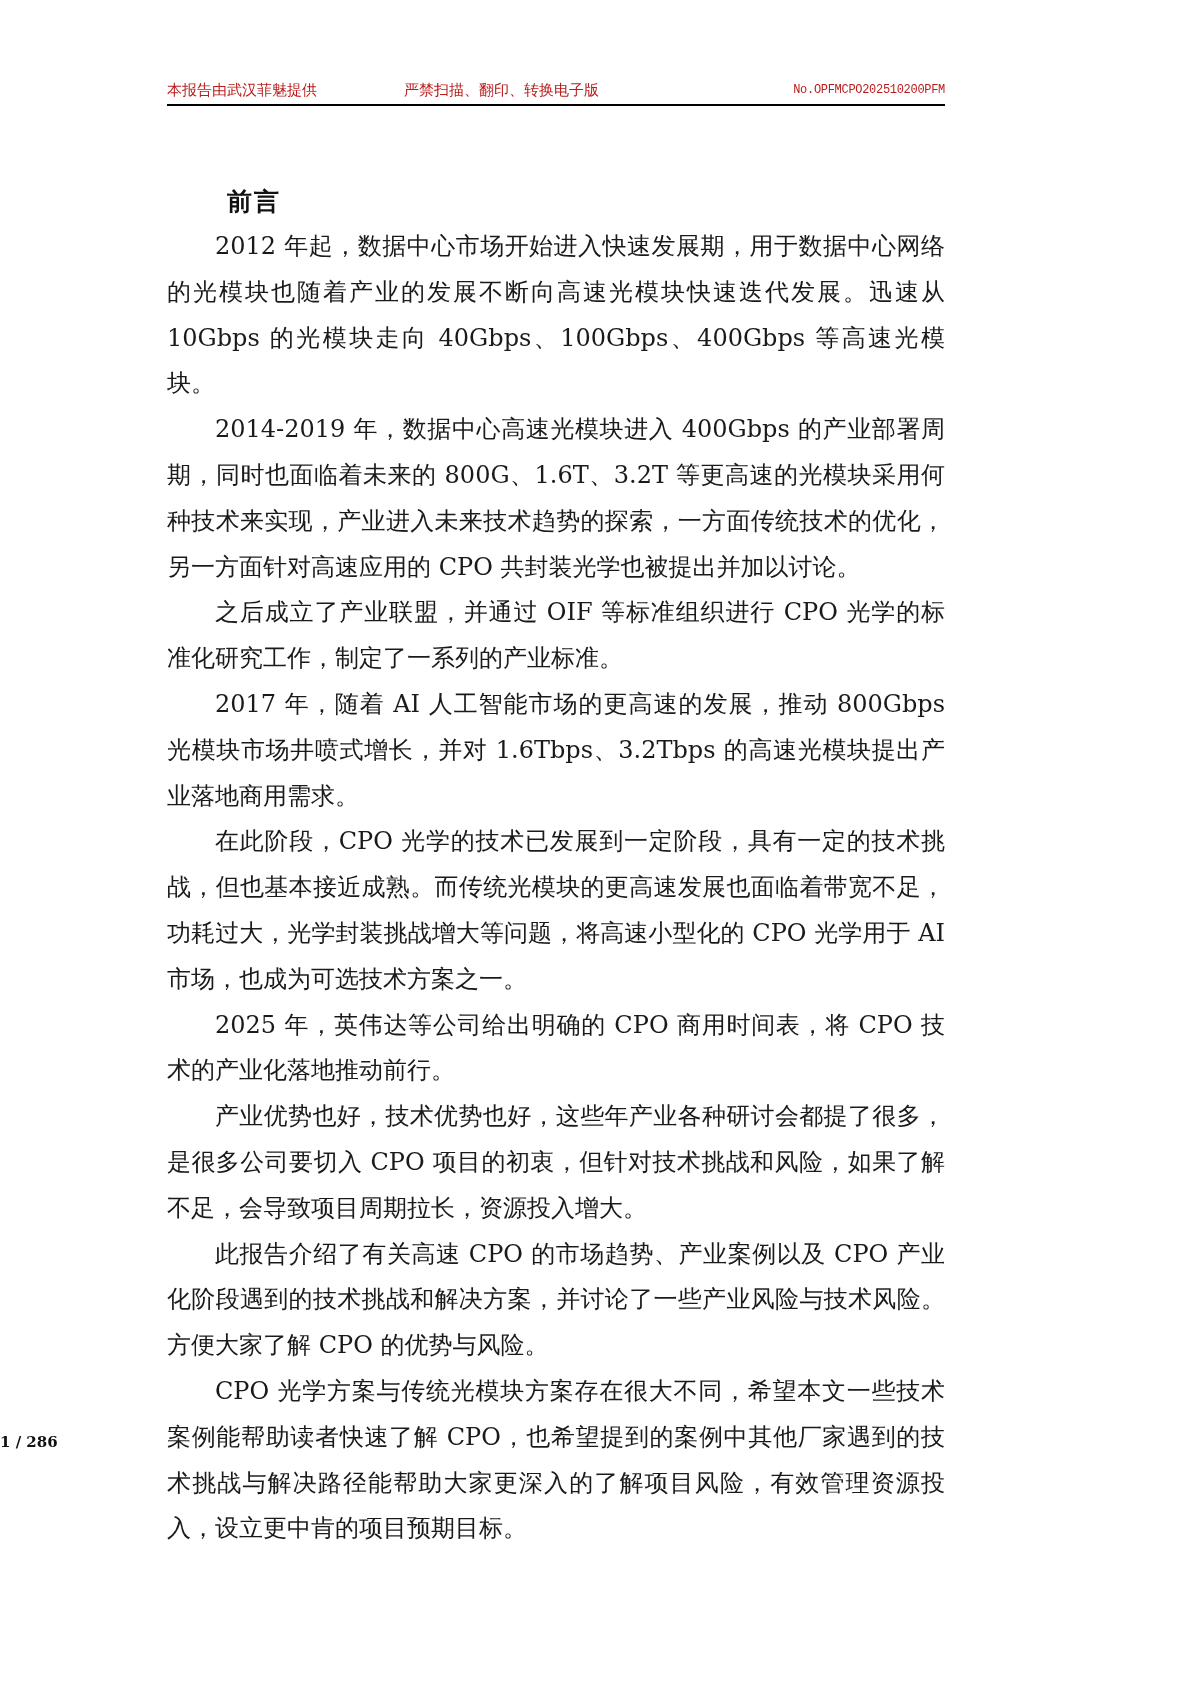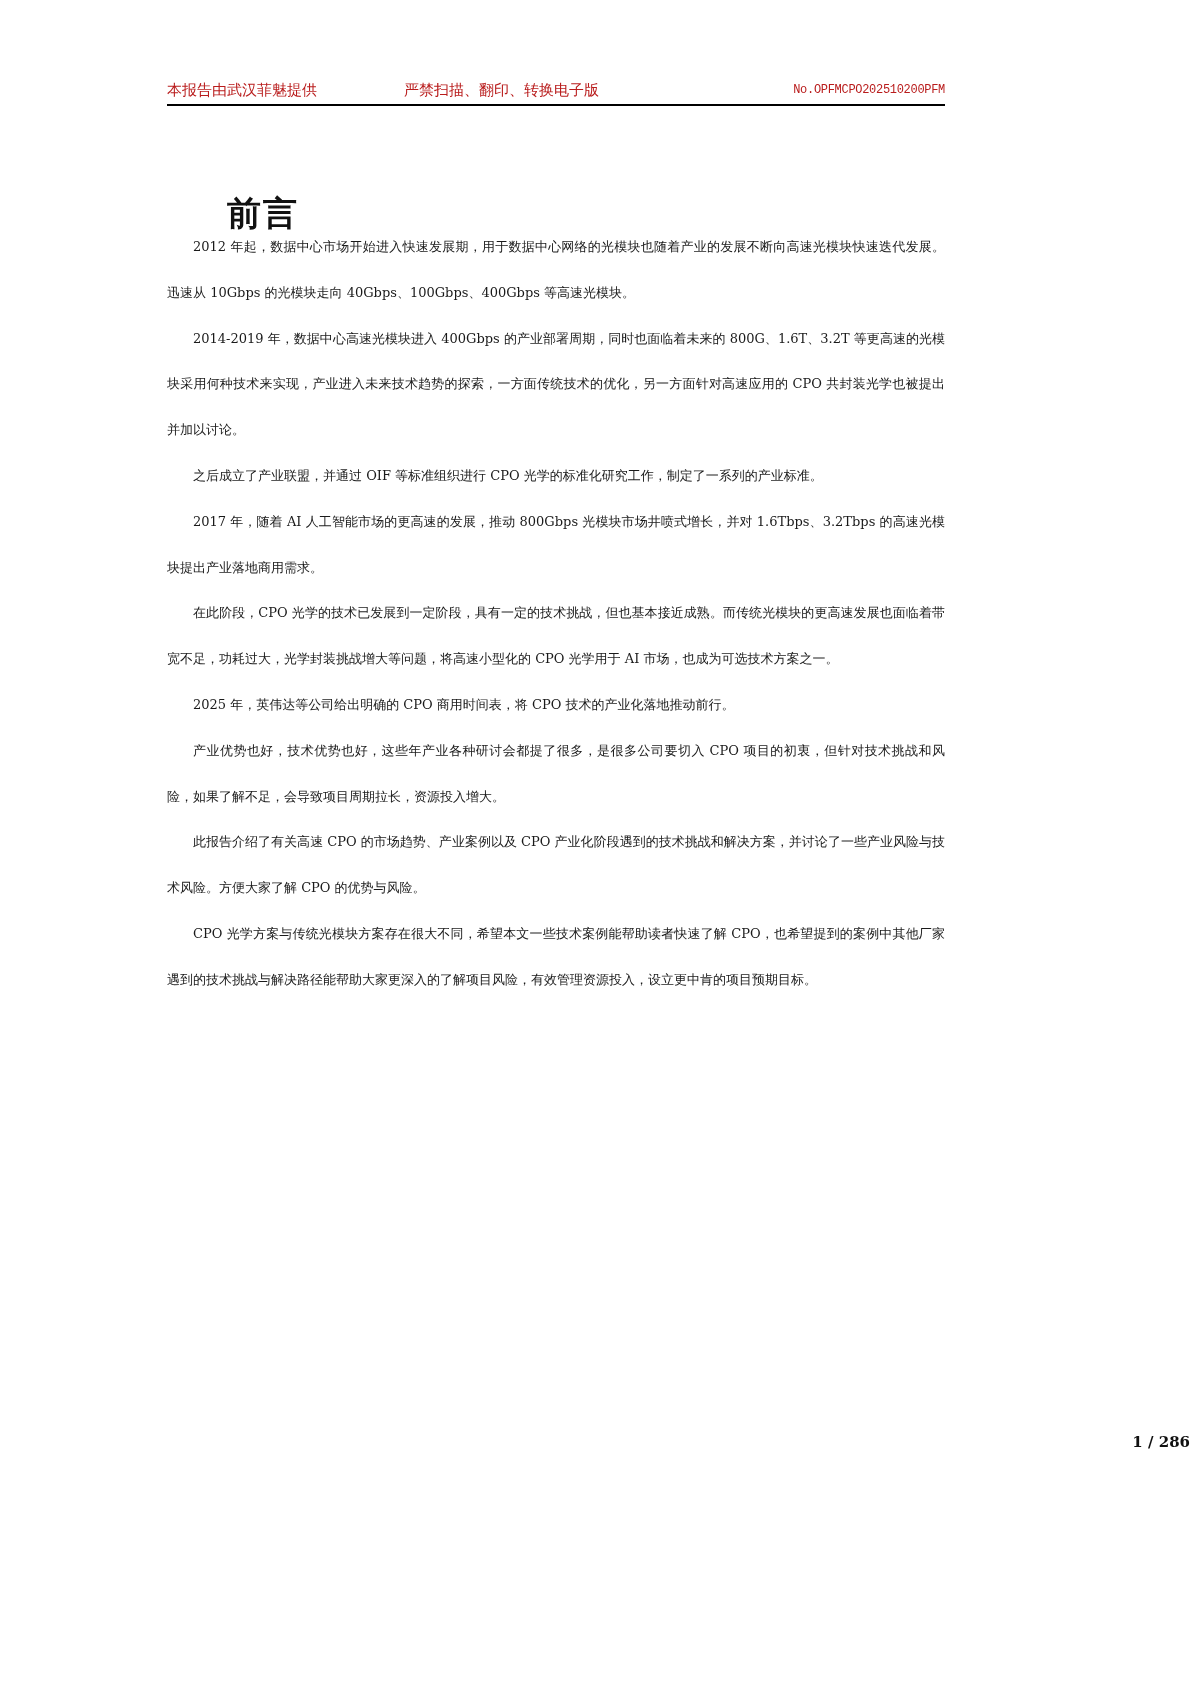--- a/index.html
+++ b/index.html
@@ -48,46 +48,46 @@
       left: 167px;
       top: 104px;
       width: 778px;
       height: 2px;
       background: #000;
     }
     .section-title {
       position: absolute;
       left: 227px;
       top: 168px;
-      font-size: 34px;
+      font-size: 25px;
       font-weight: bold;
       font-family: "DejaVu Sans", "Liberation Sans", sans-serif;
       letter-spacing: 2px;
       color: #111;
     }
     .body-text {
       position: absolute;
       left: 167px;
       top: 224px;
       width: 778px;
-      font-size: 13px;
+      font-size: 24px;
       line-height: 45.8px;
       text-align: justify;
       color: #1a1a1a;
     }
     .body-text p {
       margin: 0;
       text-indent: 2em;
     }
     .page-number {
       position: absolute;
       left: 0;
       width: 1190px;
       top: 1433px;
-      text-align: right;
+      text-align: left;
       font-size: 15px;
       font-weight: bold;
       color: #111;
     }
   </style>
 </head>
 <body>
 
 <div class="page-header">
   <span class="h-left">本报告由武汉菲魅提供</span>

